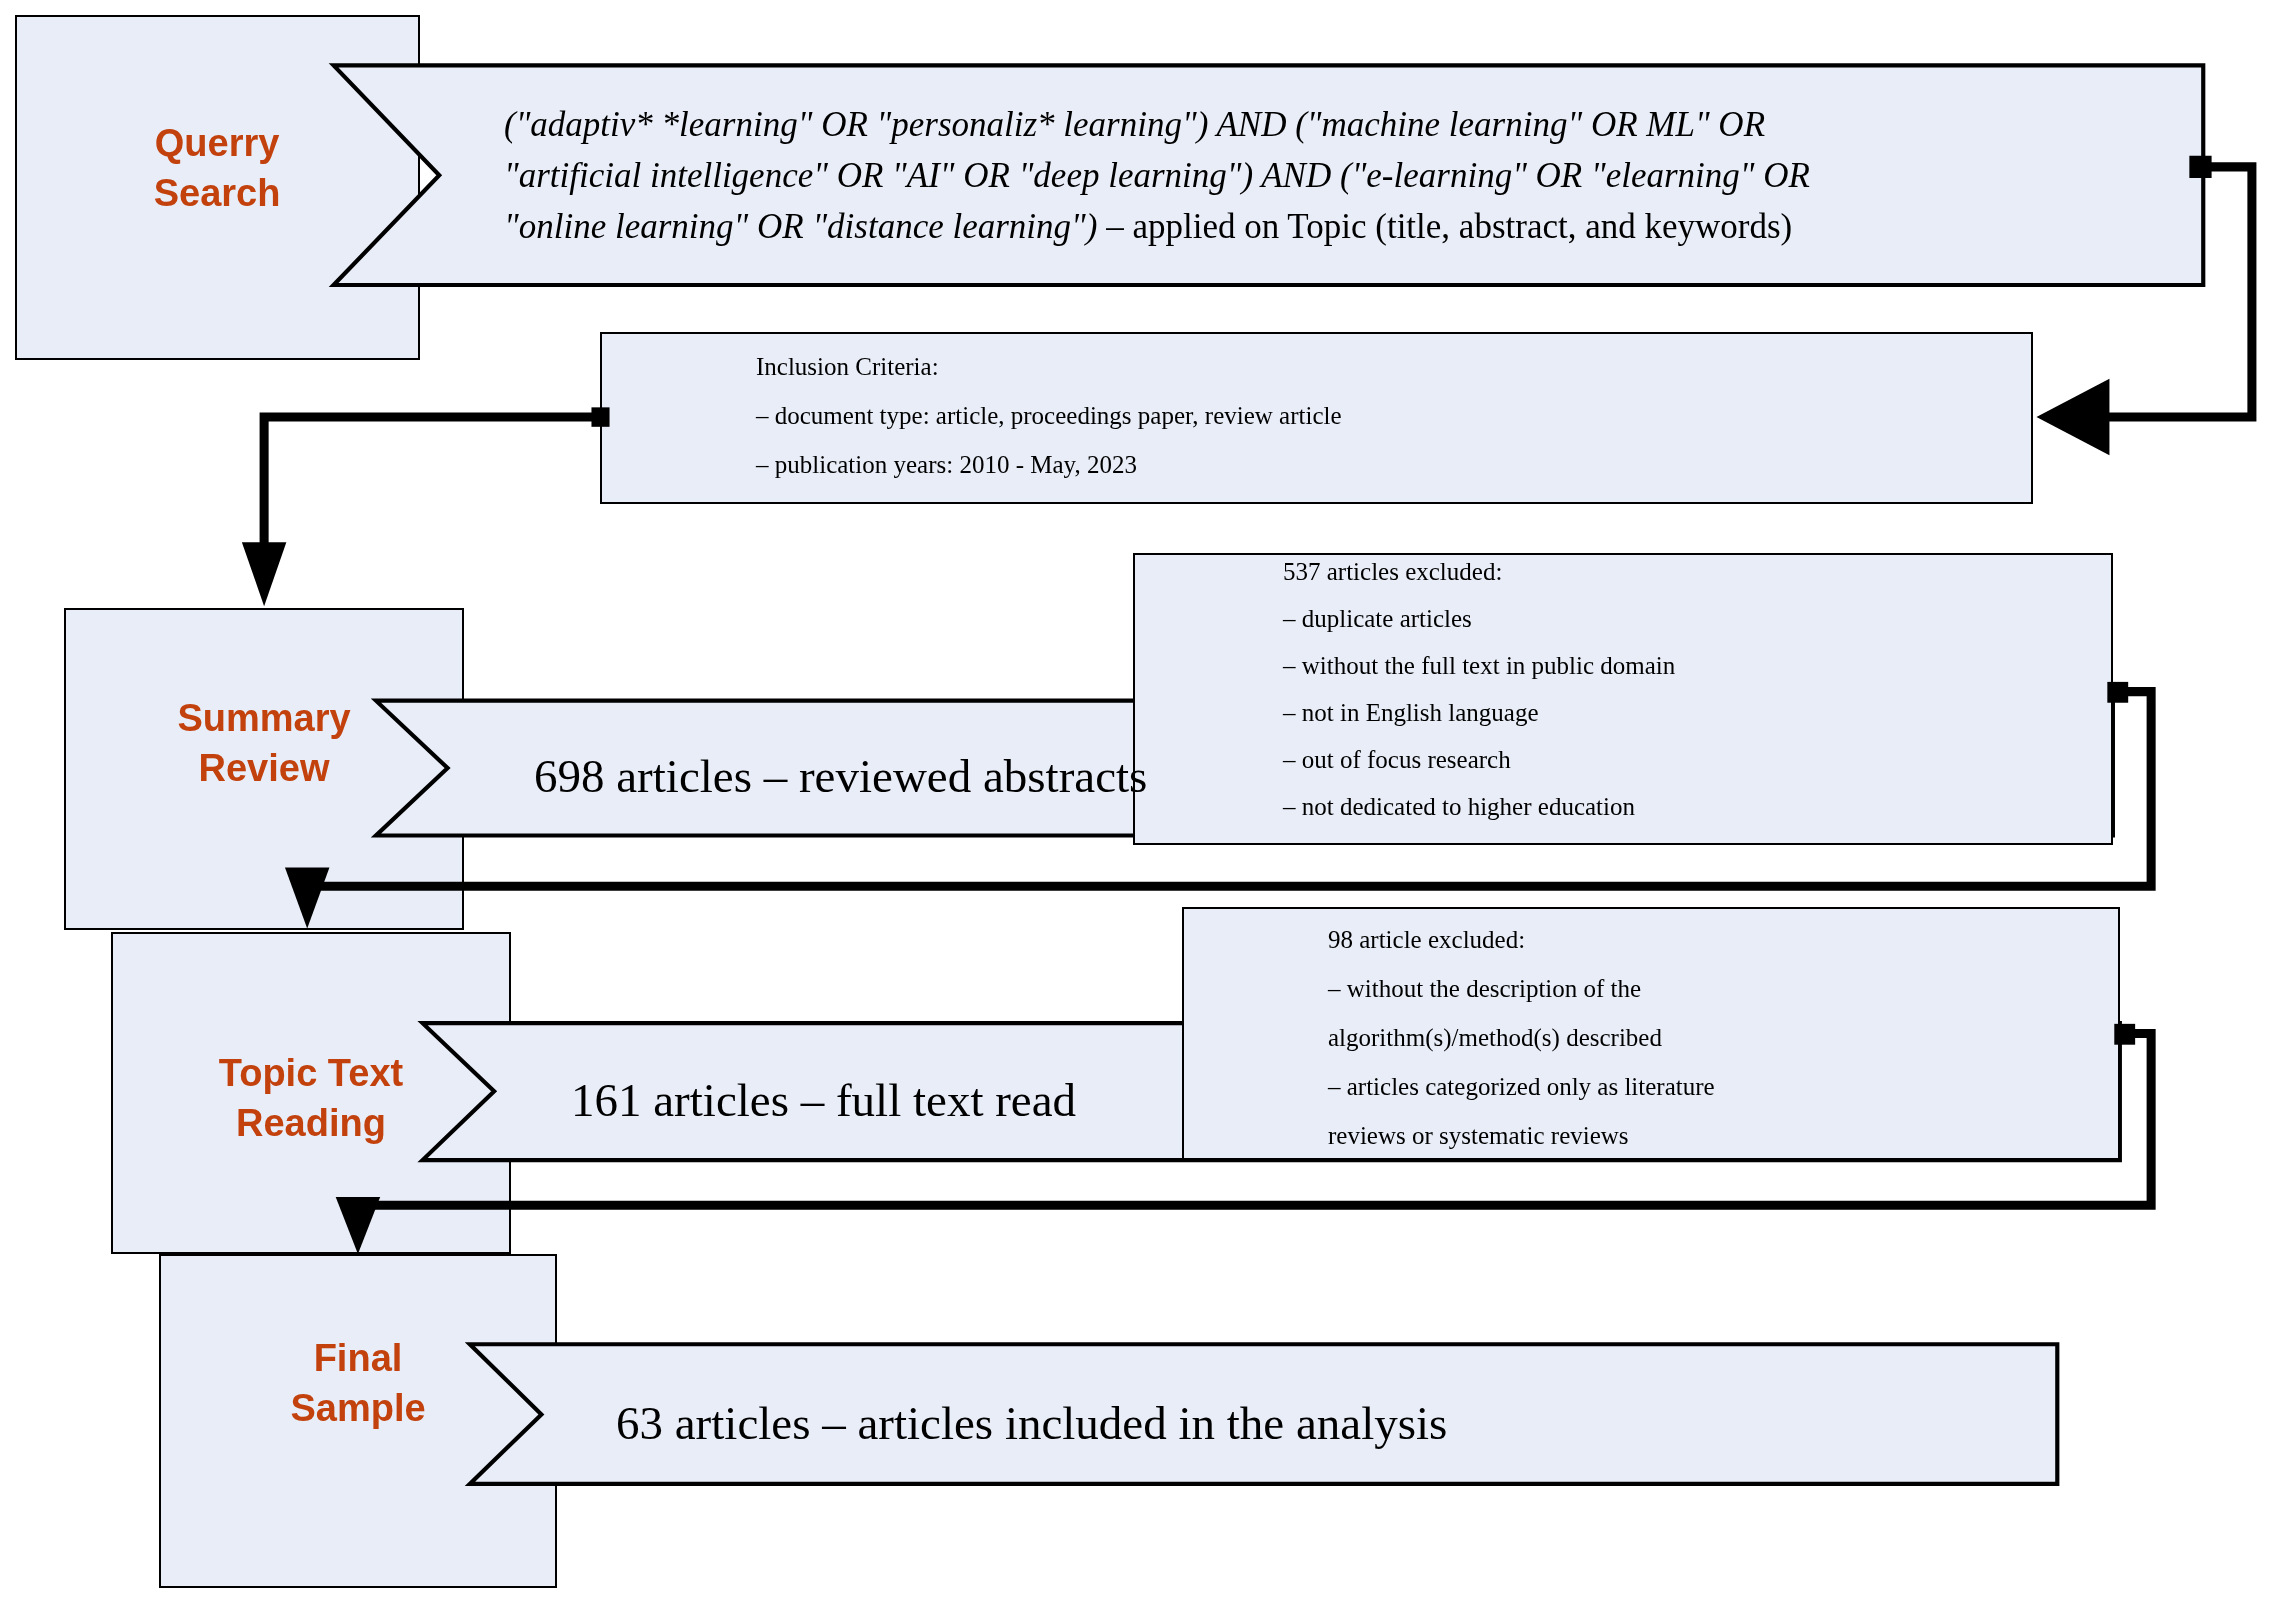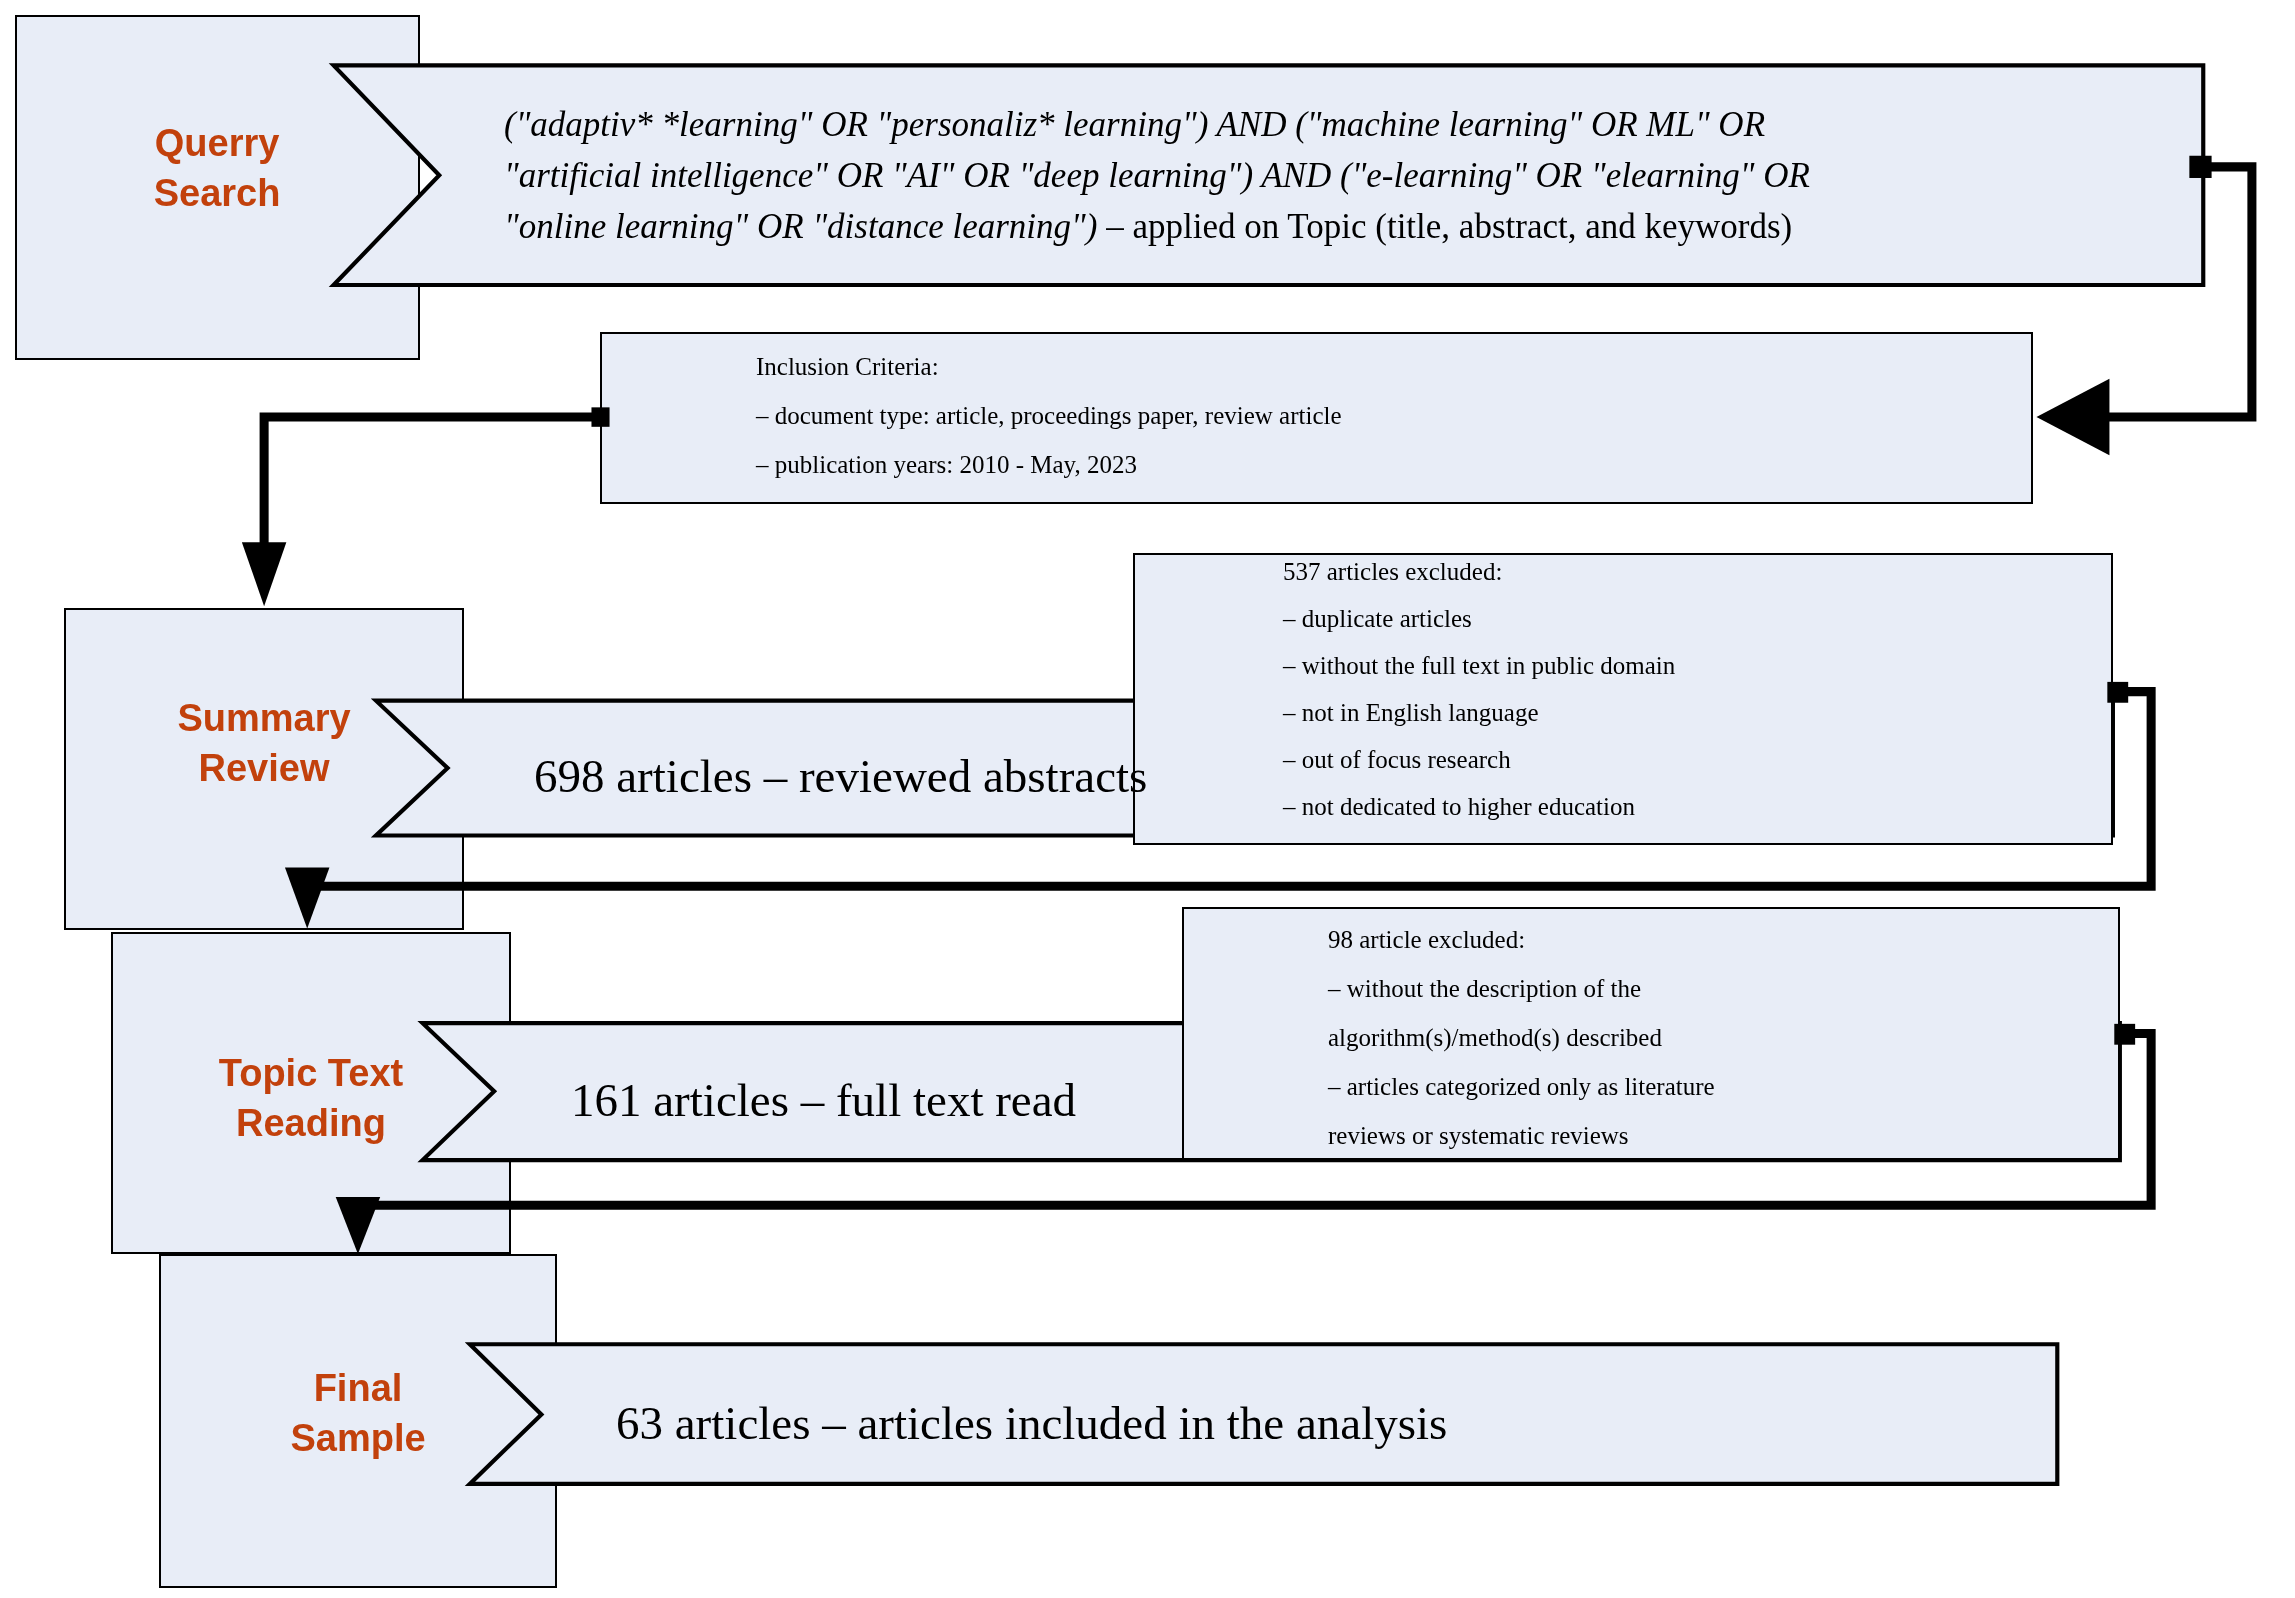--- a/index.html
+++ b/index.html
@@ -66,21 +66,21 @@
     <div>Search</div>
   </div>
   <div class="stage-label" style="left:64px;top:693px;width:400px;">
     <div>Summary</div>
     <div>Review</div>
   </div>
   <div class="stage-label" style="left:111px;top:1048px;width:400px;">
     <div>Topic Text</div>
     <div>Reading</div>
   </div>
-  <div class="stage-label" style="left:159px;top:1363px;width:398px;text-align:center;">
+  <div class="stage-label" style="left:159px;top:1333px;width:398px;text-align:center;">
     <div>Final</div>
     <div>Sample</div>
   </div>
 
   <div class="query-text" style="left:504px;top:99px;">
     <div>("adaptiv* *learning" OR "personaliz* learning") AND ("machine learning" OR ML" OR</div>
     <div>"artificial intelligence" OR "AI" OR "deep learning") AND ("e-learning" OR "elearning" OR</div>
     <div><span>"online learning" OR "distance learning") </span><span class="upright">– applied on Topic (title, abstract, and keywords)</span></div>
   </div>
 

